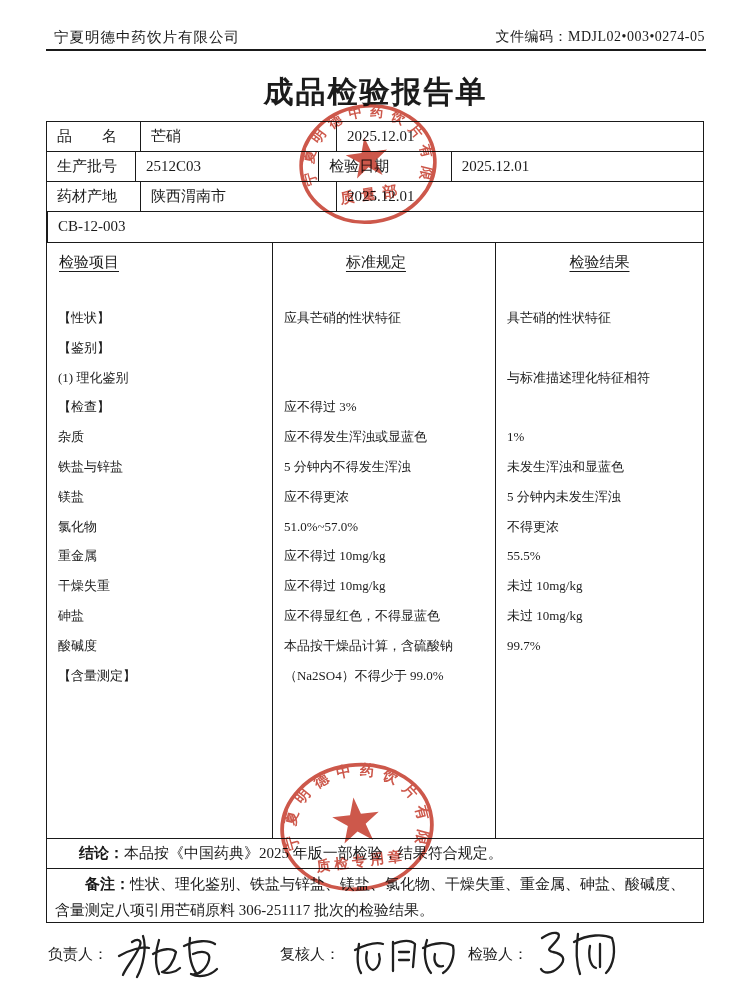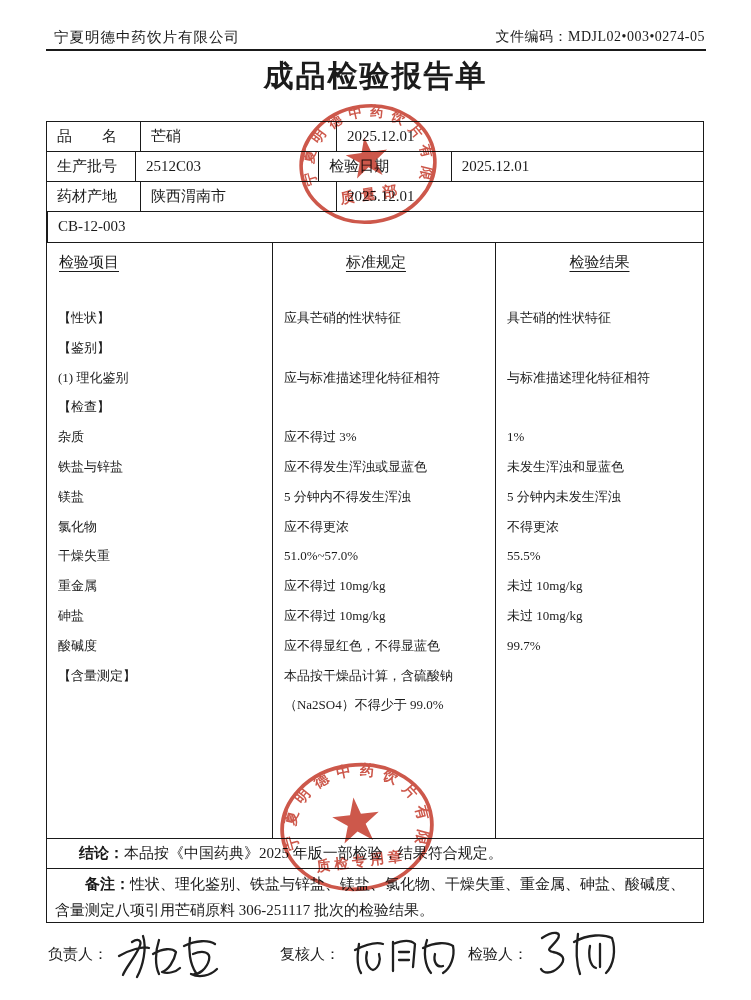--- a/index.html
+++ b/index.html
@@ -21,21 +21,21 @@
   }
   .hdr-code {
     position:absolute; right:46px; top:28px;
     font-size:14px; letter-spacing:0.5px;
   }
   .hdr-rule {
     position:absolute; left:46px; top:49px;
     width:660px; height:2px; background:#1a1a1a;
   }
   .doc-title {
-    position:absolute; left:0; top:56px; width:751px;
+    position:absolute; left:0; top:72px; width:751px;
     text-align:center; font-size:30px; font-weight:bold;
     letter-spacing:2px;
   }
   
   .doc-table {
     position:absolute; left:46px; top:121px;
     width:658px; height:802px;
     border:1.6px solid #1a1a1a;
     font-size:15px;
   }
@@ -139,34 +139,33 @@
         <div class="mhead">检验项目</div>
         <div id="col-0-lines">
             <div class="tline">【性状】</div>
             <div class="tline">【鉴别】</div>
             <div class="tline">(1) 理化鉴别</div>
             <div class="tline">【检查】</div>
             <div class="tline">杂质</div>
             <div class="tline">铁盐与锌盐</div>
             <div class="tline">镁盐</div>
             <div class="tline">氯化物</div>
+            <div class="tline">重金属</div>
             <div class="tline">干燥失重</div>
-            <div class="tline">重金属</div>
             <div class="tline">砷盐</div>
             <div class="tline">酸碱度</div>
             <div class="tline">【含量测定】</div>
             <div class="tline">&nbsp;</div>
           </div>
       </div>
       <div class="mcol mcol-1">
         <div class="mhead">标准规定</div>
         <div id="col-1-lines">
             <div class="tline">应具芒硝的性状特征</div>
             <div class="tline">&nbsp;</div>
-            <div class="tline">应与标准描述理化特征相符</div>
             <div class="tline">&nbsp;</div>
             <div class="tline">应不得过 3%</div>
             <div class="tline">应不得发生浑浊或显蓝色</div>
             <div class="tline">5 分钟内不得发生浑浊</div>
             <div class="tline">应不得更浓</div>
             <div class="tline">51.0%~57.0%</div>
             <div class="tline">应不得过 10mg/kg</div>
             <div class="tline">应不得过 10mg/kg</div>
             <div class="tline">应不得显红色，不得显蓝色</div>
             <div class="tline">本品按干燥品计算，含硫酸钠</div>

